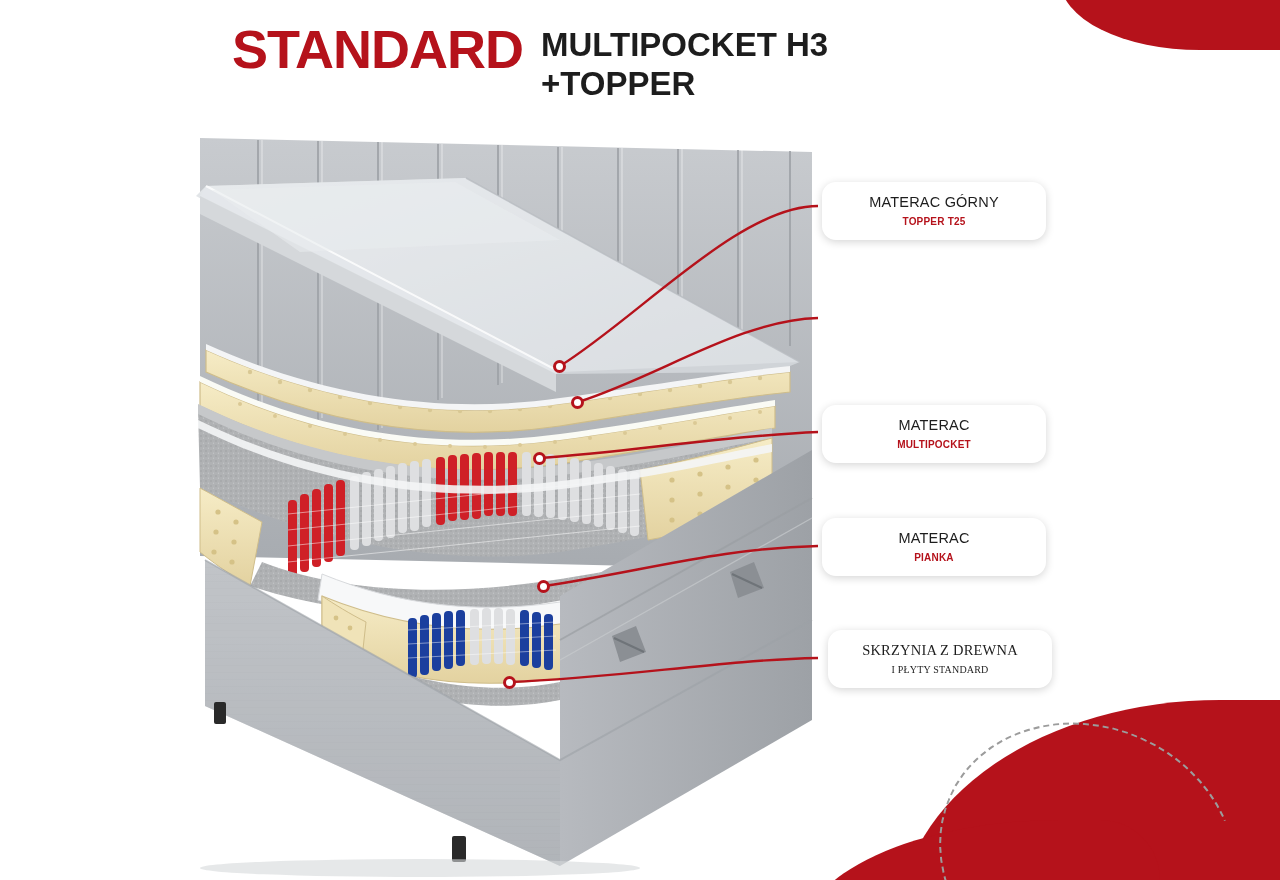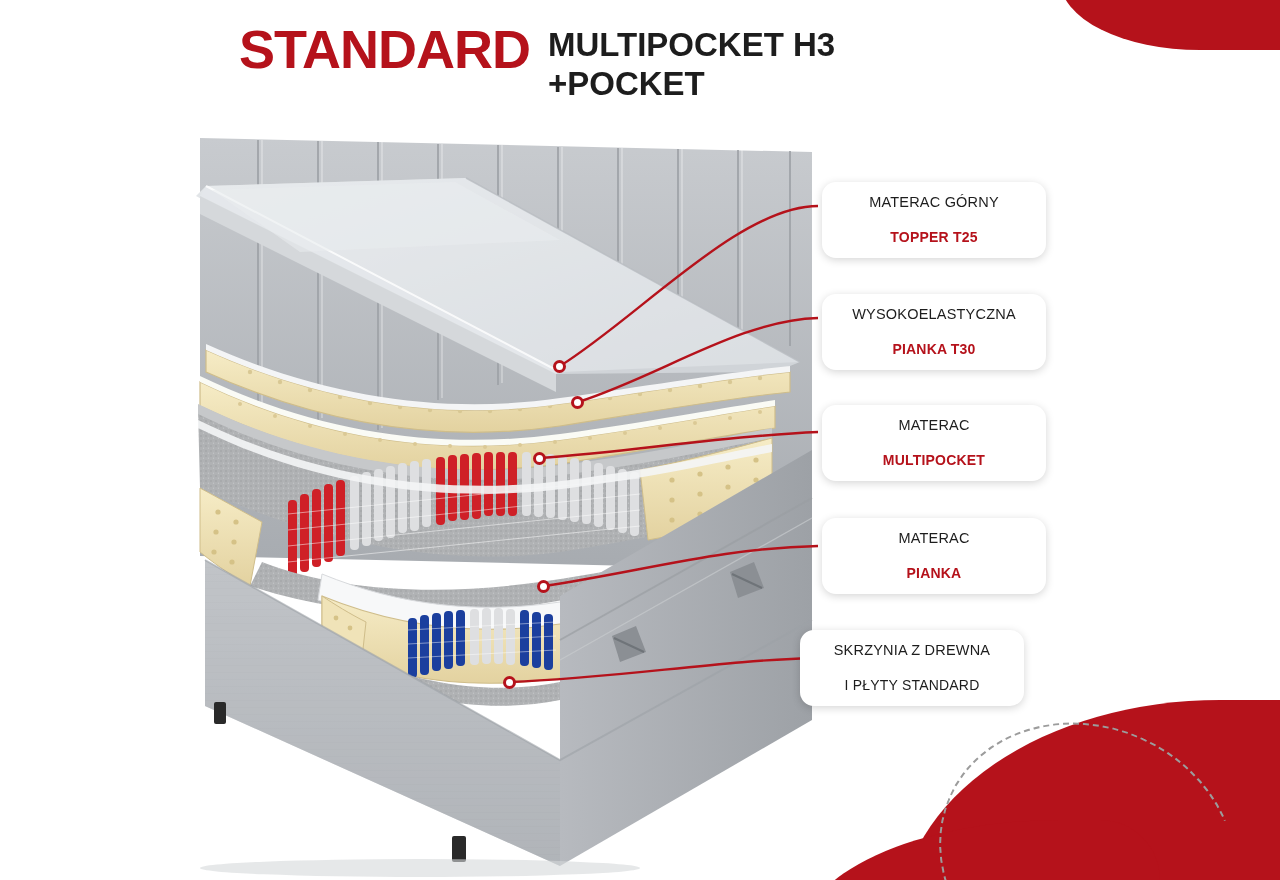--- a/index.html
+++ b/index.html
@@ -62,21 +62,20 @@
   }
 
   
   .title-wrap {
     position: absolute;
     left: 232px;
     top: 22px;
     display: flex;
     align-items: flex-start;
     gap: 18px;
-    margin-left: 7px;
   }
   .title-main {
     font-size: 54px;
     font-weight: bold;
     color: #b5121b;
     letter-spacing: -1px;
     line-height: 1;
     white-space: nowrap;
   }
   .title-sub {
@@ -108,35 +107,35 @@
     box-sizing: border-box;
     width: 224px;
   }
   .callout .l1 {
     font-size: 14.5px;
     color: #1d1d1d;
     line-height: 1.35;
     letter-spacing: 0.2px;
   }
   .callout .l2 {
-    font-size: 14px;
+    font-size: 10px;
     font-weight: bold;
     color: #b5121b;
     line-height: 1.35;
     letter-spacing: 0.2px;
-    margin-top: 15px;
+    margin-top: 2px;
   }
   .callout.two-plain .l1 { color:#1d1d1d; }
   .callout.two-plain .l2 { color:#1d1d1d; font-weight: normal; }
 
   .c1 { left: 822px; top: 182px; }
   .c2 { left: 822px; top: 294px; }
   .c3 { left: 822px; top: 405px; }
   .c4 { left: 822px; top: 518px; }
-  .c5 { left: 800px; top: 630px; }
+  .c5 { left: 828px; top: 630px; font-family: Liberation Serif, serif; }
 
   .marker {
     position: absolute;
     width: 13px;
     height: 13px;
     border-radius: 50%;
     background: #ffffff;
     border: 3px solid #b5121b;
     box-sizing: border-box;
   }
@@ -146,21 +145,21 @@
 
 <div id="stage">
 
   <div class="blob-tr"></div>
   <div class="blob-br"></div>
   <div class="blob-br2"></div>
   <div class="dashed-arc"></div>
 
   <div class="title-wrap">
     <div class="title-main">STANDARD</div>
-    <div class="title-sub">MULTIPOCKET H3 +POCKET</div>
+    <div class="title-sub">MULTIPOCKET H3 +TOPPER</div>
   </div>
 
   <svg class="bed" viewBox="0 0 1280 880" xmlns="http://www.w3.org/2000/svg">
     <defs>
       <linearGradient id="gHeadboard" x1="0" y1="0" x2="0" y2="1">
         <stop offset="0%" stop-color="#c8cbcf"></stop>
         <stop offset="100%" stop-color="#a7abb0"></stop>
       </linearGradient>
       <linearGradient id="gHeadboardTop" x1="0" y1="0" x2="1" y2="0">
         <stop offset="0%" stop-color="#cfd2d6"></stop>
@@ -490,24 +489,20 @@
   <div class="marker" style="left:571px; top:396px;"></div>
   <div class="marker" style="left:533px; top:452px;"></div>
   <div class="marker" style="left:537px; top:580px;"></div>
   <div class="marker" style="left:503px; top:676px;"></div>
 
   <div class="callout c1">
     <div class="l1">MATERAC GÓRNY</div>
     <div class="l2">TOPPER T25</div>
   </div>
 
-  <div class="callout c2">
-    <div class="l1">WYSOKOELASTYCZNA</div>
-    <div class="l2">PIANKA T30</div>
-  </div>
 
   <div class="callout c3">
     <div class="l1">MATERAC</div>
     <div class="l2">MULTIPOCKET</div>
   </div>
 
   <div class="callout c4">
     <div class="l1">MATERAC</div>
     <div class="l2">PIANKA</div>
   </div>

